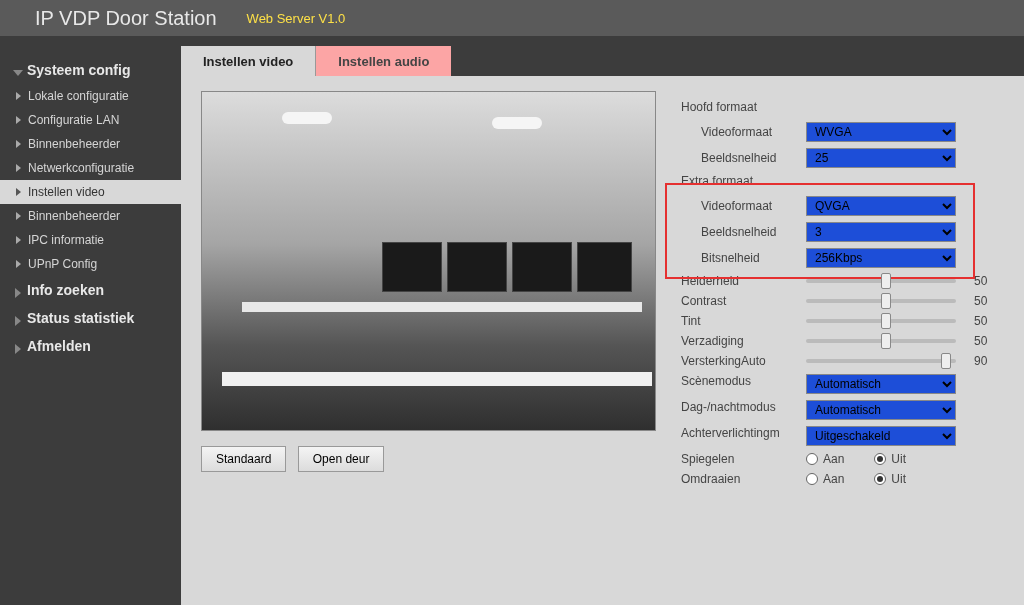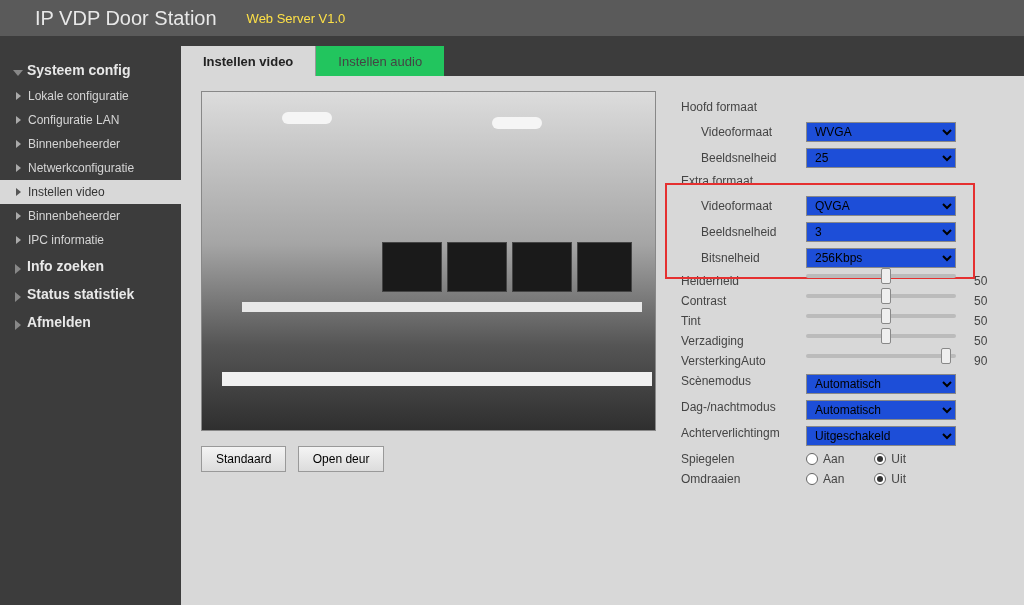--- a/index.html
+++ b/index.html
@@ -77,21 +77,21 @@
     height: 30px;
   }
   .tab {
     padding: 0 22px;
     display: flex;
     align-items: center;
     font-size: 13px;
     cursor: pointer;
   }
   .tab.active { background: #d8d8d8; color: #222; font-weight: bold; }
-  .tab.inactive { background: #22c55e; color: #444; border-left: 1px solid #999; }
+  .tab.inactive { background: #fca5a5; color: #444; border-left: 1px solid #999; font-weight: bold; }
 
   .body-area { padding: 15px 20px; display: flex; }
 
   .video-col { width: 470px; }
   .video-box {
     width: 455px; height: 340px;
     background: linear-gradient(180deg, #dcdcdc 0%, #a5a5a5 45%, #555 75%, #2f2f2f 100%);
     border: 1px solid #888;
     position: relative;
     overflow: hidden;
@@ -131,21 +131,21 @@
   }
 
   .highlight-box {
     position: absolute;
     border: 2px solid #e53030;
     pointer-events: none;
   }
 
   .slider-row {
     display: flex;
-    align-items: flex-start;
+    align-items: center;
     margin-bottom: 6px;
   }
   .slider-label { width: 125px; color: #444; font-size: 12px; }
   .slider-track {
     width: 150px; height: 4px; background: #bbb; position: relative; border-radius: 2px;
   }
   .slider-thumb {
     position: absolute; top: -6px;
     width: 10px; height: 16px;
     background: #eee; border:1px solid #888; border-radius:2px;
@@ -182,20 +182,21 @@
       <span class="tri"></span>
       <span>Systeem config</span>
     </div>
     <div class="side-item"><span>Lokale configuratie</span></div>
     <div class="side-item"><span>Configuratie LAN</span></div>
     <div class="side-item"><span>Binnenbeheerder</span></div>
     <div class="side-item"><span>Netwerkconfiguratie</span></div>
     <div class="side-item active"><span>Instellen video</span></div>
     <div class="side-item"><span>Binnenbeheerder</span></div>
     <div class="side-item"><span>IPC informatie</span></div>
+    <div class="side-item"><span>UPnP Config</span></div>
 
     <div class="side-group">
       <span class="tri" style="transform:none"></span>
       <span>Info zoeken</span>
     </div>
     <div class="side-group">
       <span class="tri" style="transform:none"></span>
       <span>Status statistiek</span>
     </div>
     <div class="side-group">

